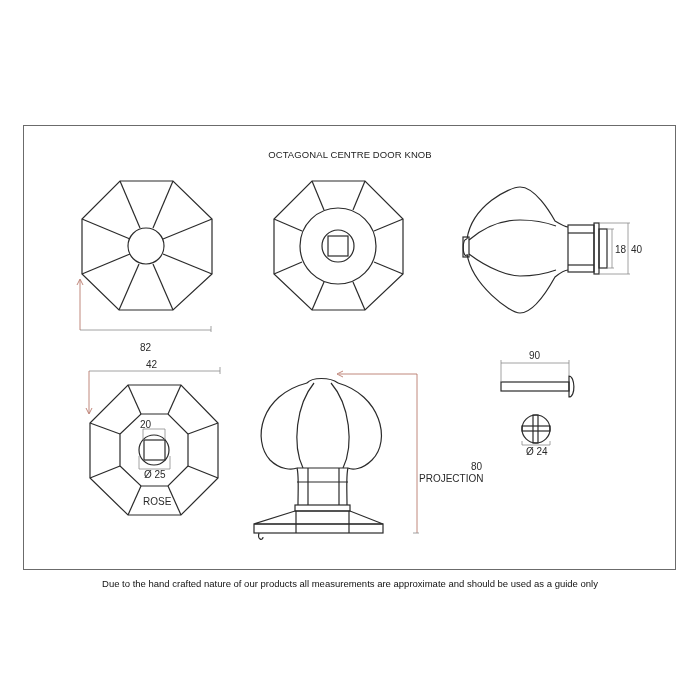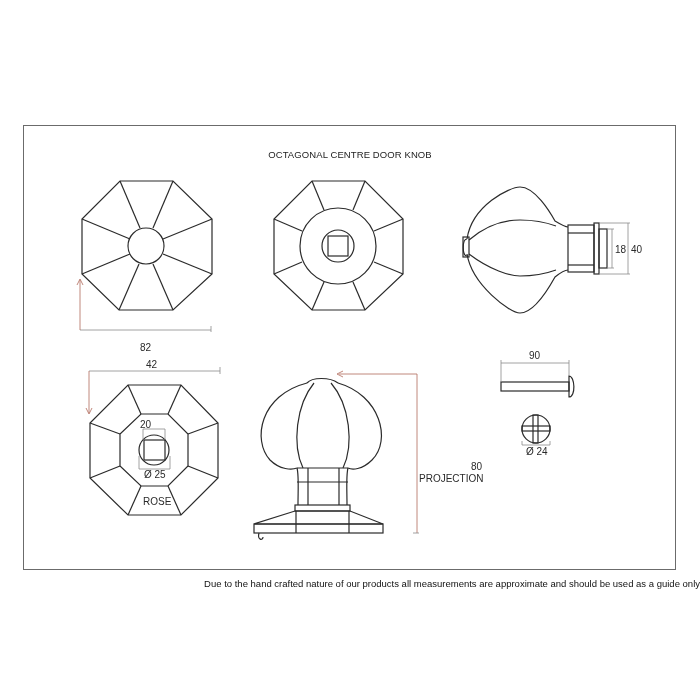--- a/index.html
+++ b/index.html
@@ -1,21 +1,21 @@
 <!DOCTYPE html>
 <html><head>
 <meta charset="utf-8">
 <style>
   html, body { margin:0; padding:0; background:#ffffff; }
   body { width:700px; height:700px; position:relative; overflow:hidden; font-family:"Liberation Sans", sans-serif; }
   #frame { position:absolute; left:23px; top:125px; width:653px; height:445px; border:1.5px solid #6b6b6b; box-sizing:border-box; }
   #drawing { position:absolute; left:0; top:0; }
   .lbl { position:absolute; font-size:10px; color:#2a2a2a; white-space:nowrap; }
   #title { position:absolute; left:0; width:700px; top:149px; text-align:center; font-size:9.5px; color:#222; letter-spacing:0.1px; }
-  #disclaimer { position:absolute; left:0; width:700px; top:578px; text-align:right; font-size:9.5px; color:#111; }
+  #disclaimer { position:absolute; left:0; width:700px; top:578px; text-align:center; font-size:9.5px; color:#111; }
 </style>
 </head>
 <body>
 
 <div id="frame"></div>
 
 <div id="title">OCTAGONAL CENTRE DOOR KNOB</div>
 
 <svg id="drawing" width="700" height="700" viewBox="0 0 700 700" fill="none" stroke="#2b2b2b" stroke-width="1.2">
 

